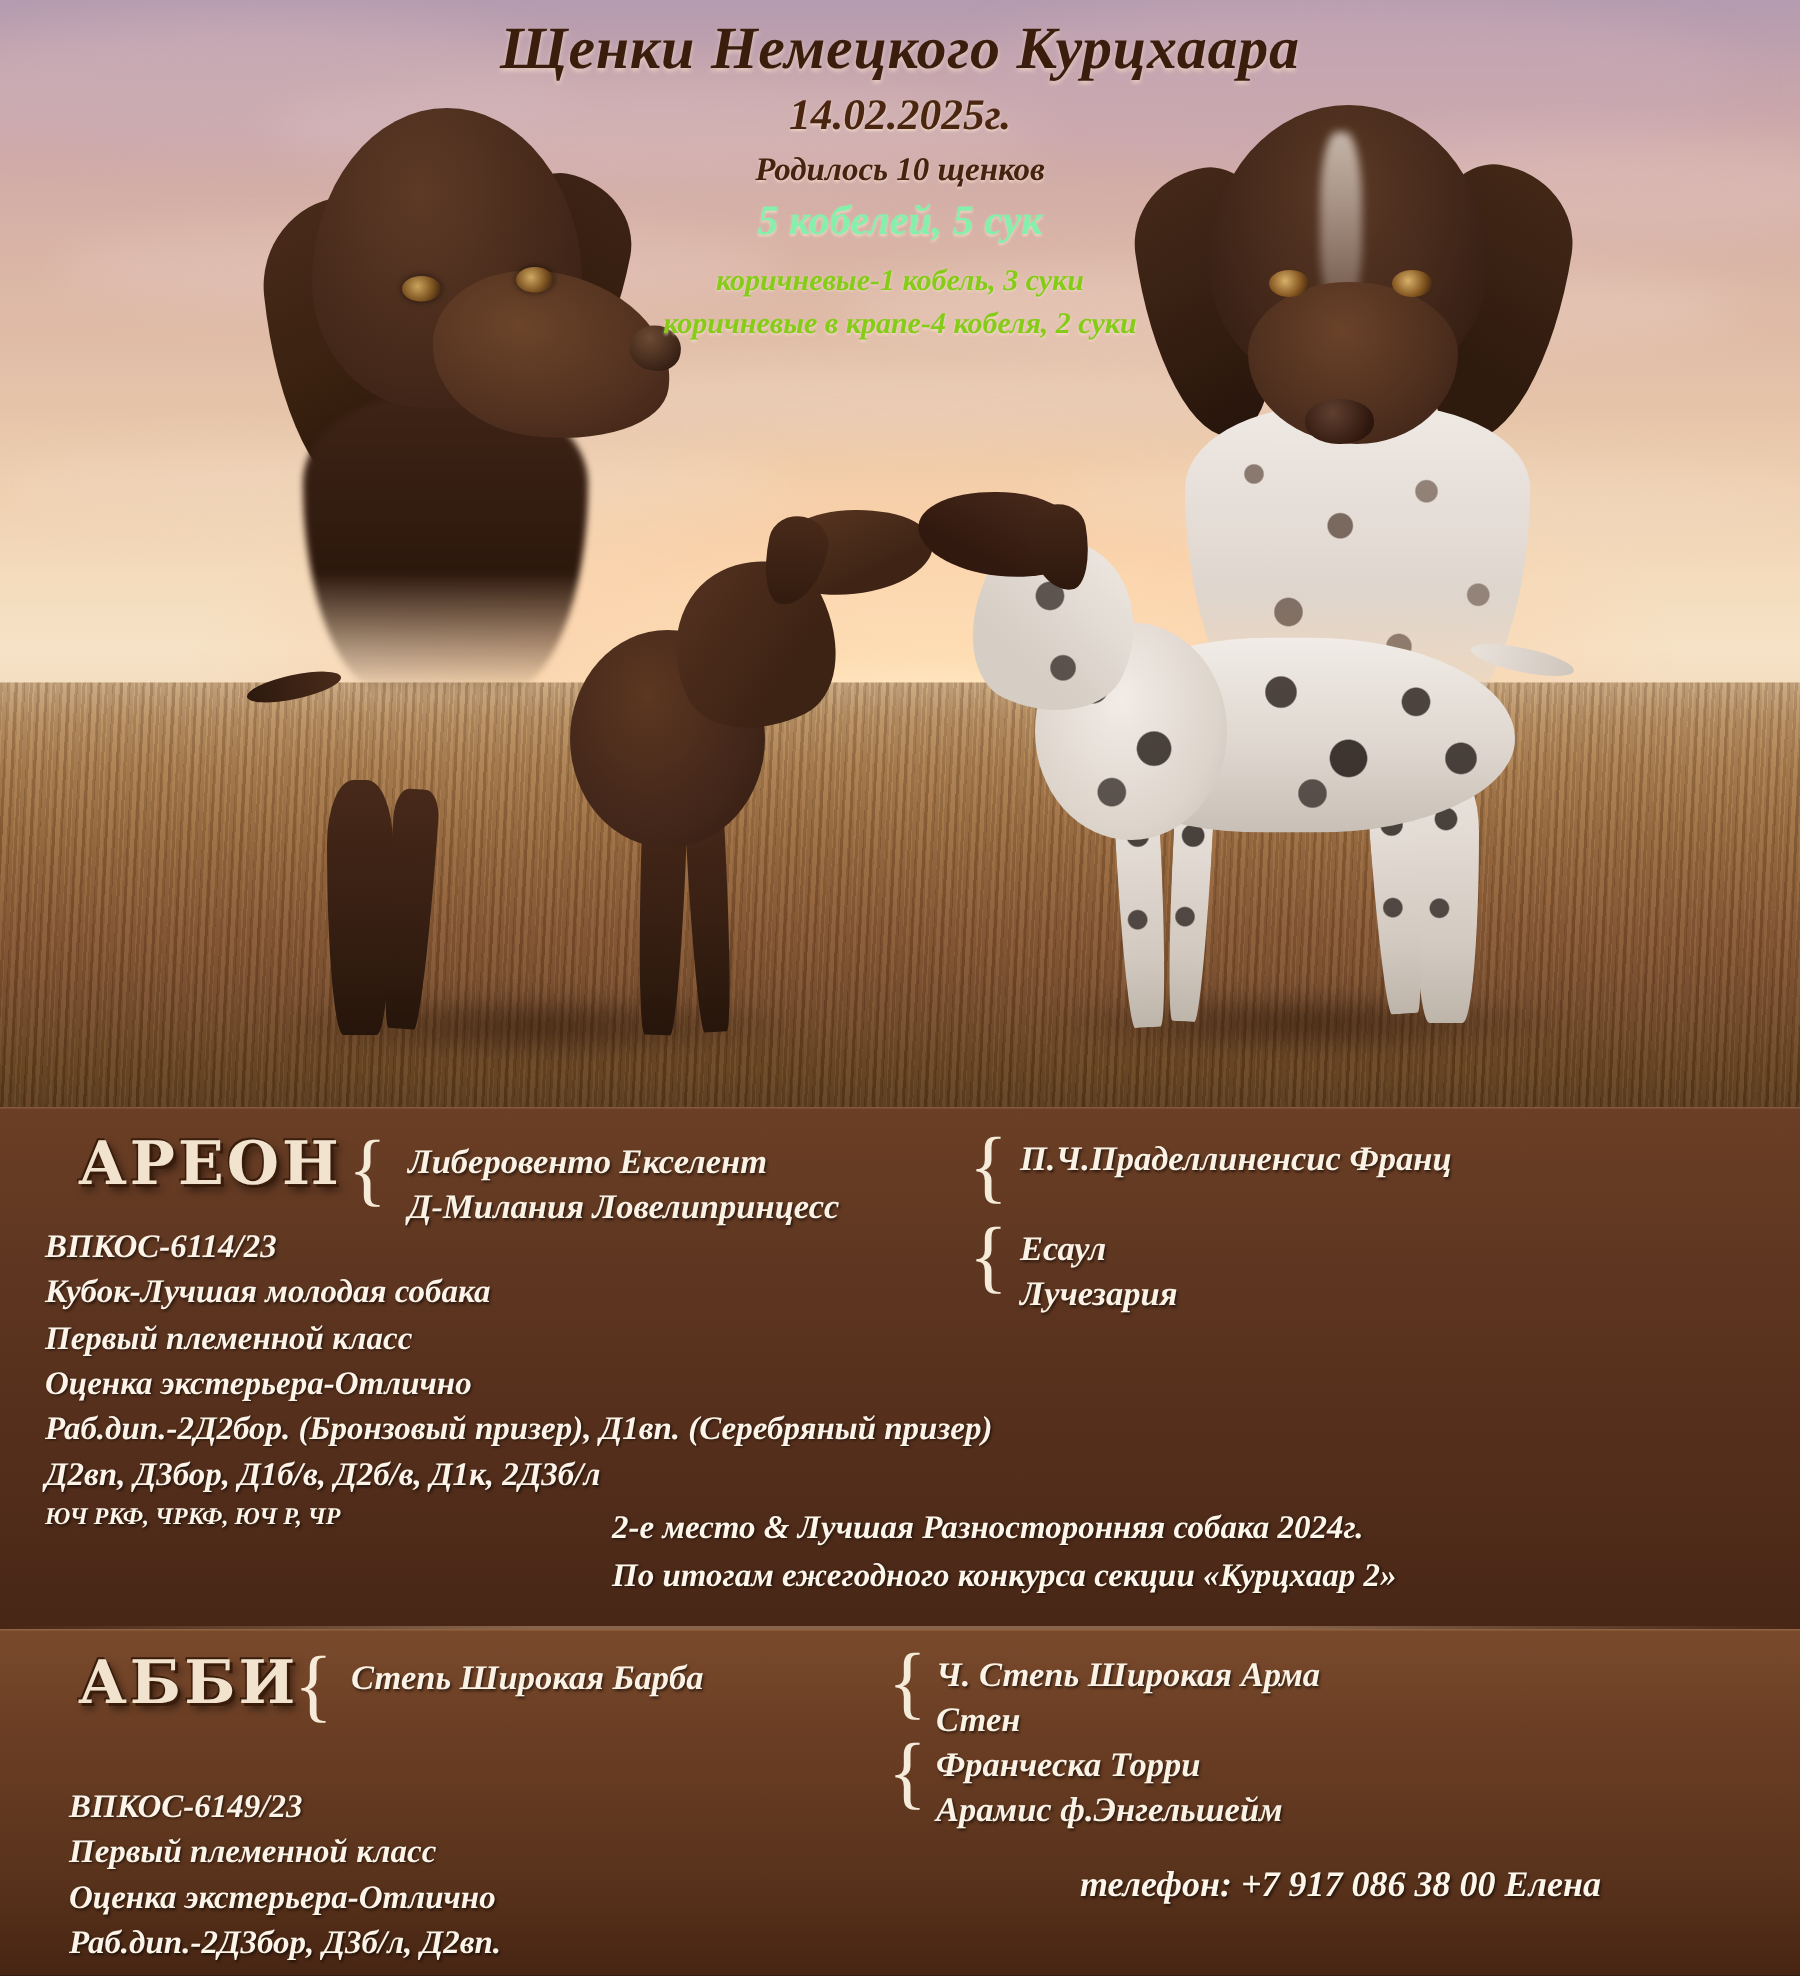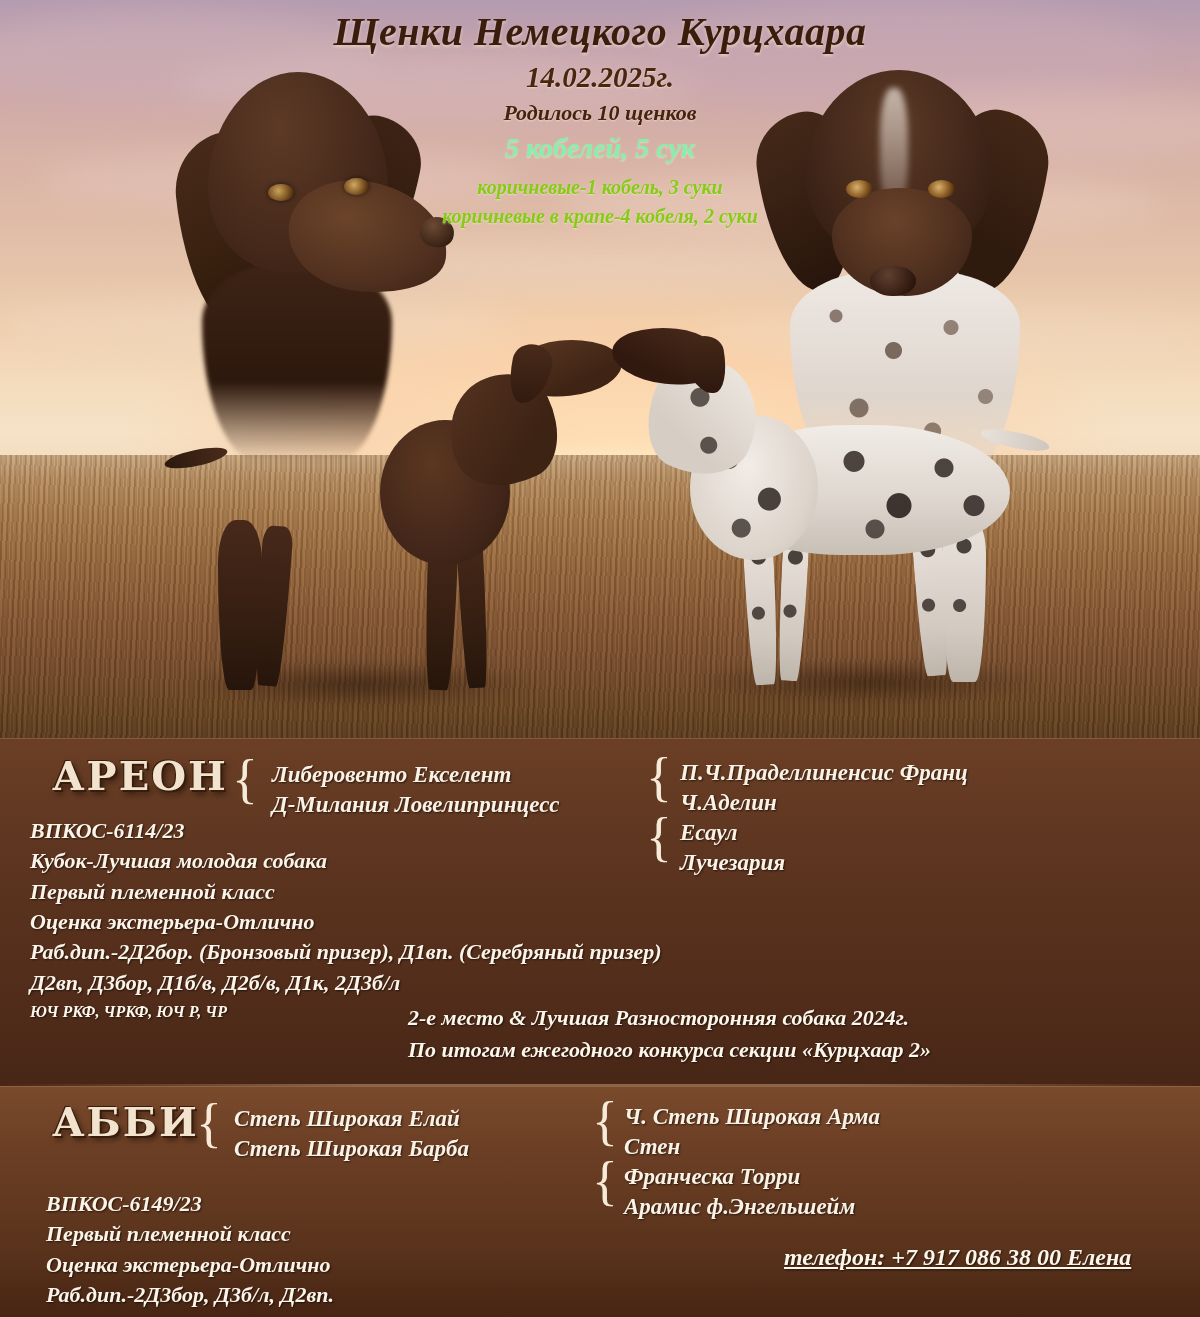--- a/index.html
+++ b/index.html
@@ -546,21 +546,20 @@
 
     <div class="brace" style="left:232px; top:14px;">{</div>
     <div class="parents" style="left:272px; top:22px;">
       <div>Либеровенто Екселент</div>
       <div>Д-Милания Ловелипринцесс</div>
     </div>
 
     <div class="brace" style="left:646px; top:12px;">{</div>
     <div class="parents" style="left:680px; top:20px;">
       <div>П.Ч.Праделлиненсис Франц</div>
-      <div>Ч.Аделин</div>
     </div>
     <div class="brace" style="left:646px; top:72px;">{</div>
     <div class="parents" style="left:680px; top:80px;">
       <div>Есаул</div>
       <div>Лучезария</div>
     </div>
 
     <div class="lines" style="left:30px; top:78px;">
       <div>ВПКОС-6114/23</div>
       <div>Кубок-Лучшая молодая собака</div>
@@ -577,21 +576,20 @@
     </div>
 
     <div class="divider" style="top:346px;"></div>
   </div>
 
   <div class="panel panel-abbi">
     <div class="dog-name name-abbi">АББИ</div>
 
     <div class="brace" style="left:196px; top:10px;">{</div>
     <div class="parents" style="left:234px; top:18px;">
-      <div>Степь Широкая Елай</div>
       <div>Степь Широкая Барба</div>
     </div>
 
     <div class="brace" style="left:592px; top:8px;">{</div>
     <div class="parents" style="left:624px; top:16px;">
       <div>Ч. Степь Широкая Арма</div>
       <div>Стен</div>
     </div>
     <div class="brace" style="left:592px; top:68px;">{</div>
     <div class="parents" style="left:624px; top:76px;">
@@ -599,16 +597,16 @@
       <div>Арамис ф.Энгельшейм</div>
     </div>
 
     <div class="lines" style="left:46px; top:103px;">
       <div>ВПКОС-6149/23</div>
       <div>Первый племенной класс</div>
       <div>Оценка  экстерьера-Отлично</div>
       <div>Раб.дип.-2Д3бор, Д3б/л, Д2вп.</div>
     </div>
 
-    <div class="phone" style="left:784px; top:158px;text-decoration:underline;">телефон: +7 917  086 38 00   Елена</div>
+    <div class="phone" style="left:720px; top:158px;">телефон: +7 917  086 38 00   Елена</div>
   </div>
 
 </div>
 
 </body></html>

